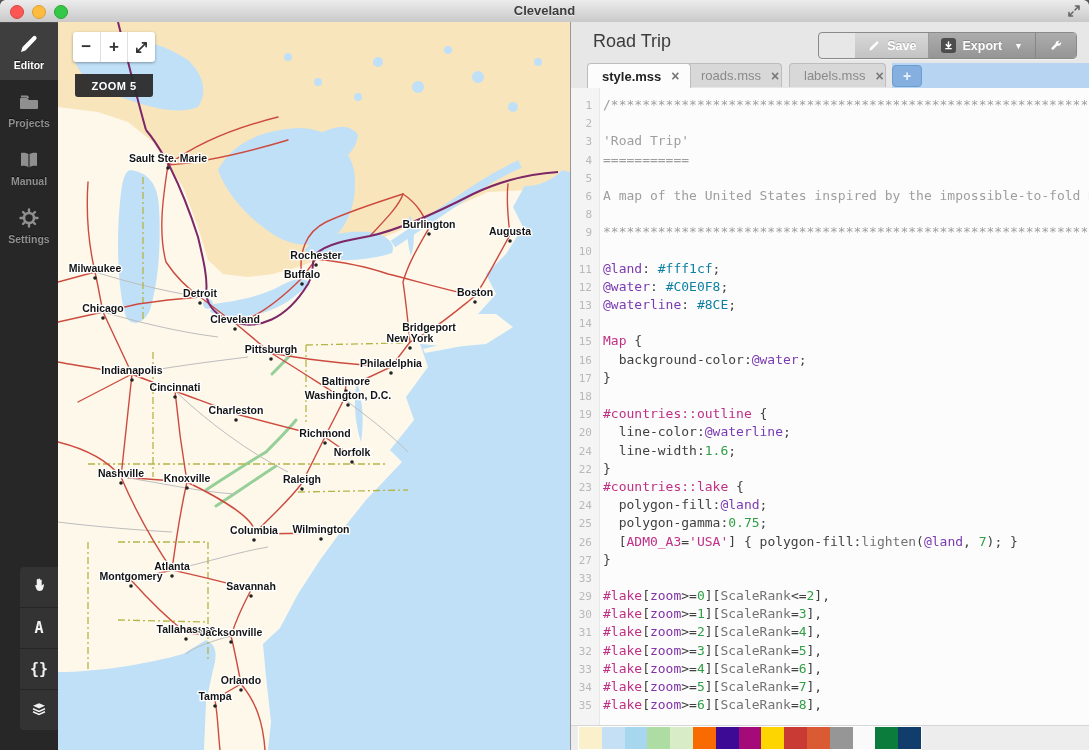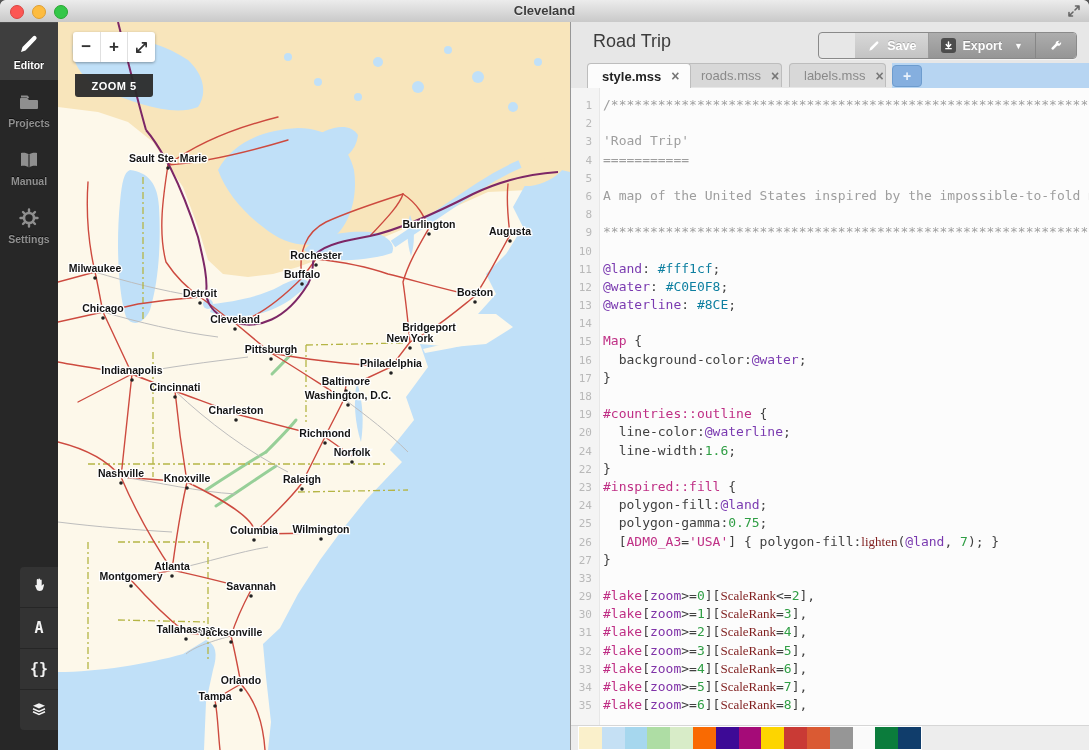--- a/index.html
+++ b/index.html
@@ -65,21 +65,21 @@
   .add-strip{position:absolute;left:321px;right:0;top:0;height:25px;background:#b7d5f2;}
   .add-tab{position:absolute;left:0;top:2px;width:28px;height:20px;background:#85afdf;border:1px solid #6d9cce;border-radius:4px;
     color:#eaf2fb;font-size:14px;font-weight:bold;display:flex;align-items:center;justify-content:center;cursor:pointer;}
 
   .code{position:absolute;left:0;right:0;top:66px;bottom:24px;background:#fcfcfc;overflow:hidden;
     font:13px/18.2px "DejaVu Sans Mono",monospace;padding-top:8px;box-sizing:border-box;}
   .code::before{content:"";position:absolute;left:0;top:0;bottom:0;width:28px;background:#f4f4f4;border-right:1px solid #e7e7e7;}
   .cl{position:relative;white-space:pre;height:18.2px;}
   .cl .ln{display:inline-block;width:21px;margin-right:11px;text-align:right;color:#b9b9b9;font-size:11px;}
   .tok-c{color:#9e9e9e;} .tok-p{color:#404040;} .tok-v{color:#7a3ab0;} .tok-a{color:#0d7fa0;}
-  .tok-s{color:#bf2f85;} .tok-n{color:#2f9e44;} .tok-k{color:#8033a8;margin-top:46px;} .tok-str{color:#bf2f85;} .tok-fn{color:#7f1d1d;font-family:Liberation Serif, serif;}
+  .tok-s{color:#bf2f85;} .tok-n{color:#2f9e44;} .tok-k{color:#8033a8;margin-top:46px;} .tok-str{color:#bf2f85;} .tok-fn{color:#737373;}
 
   .palettebar{position:absolute;left:0;right:0;bottom:0;height:24px;background:#ededed;border-top:1px solid #d6d6d6;}
   .swatches{position:absolute;left:8px;top:1px;height:22px;display:flex;box-shadow:0 0 0 1px #fff;}
   .sw{width:22.8px;height:22px;cursor:pointer;}
 </style>
 </head>
 <body>
 
 <div id="app">
 
@@ -406,21 +406,21 @@
         <div class="cl"><span class="ln">13</span><span class="tok-v">@waterline</span><span class="tok-p">: </span><span class="tok-a">#8CE</span><span class="tok-p">;</span></div>
         <div class="cl"><span class="ln">14</span></div>
         <div class="cl"><span class="ln">15</span><span class="tok-s">Map</span><span class="tok-p"> {</span></div>
         <div class="cl"><span class="ln">16</span><span class="tok-p">  background-color:</span><span class="tok-v">@water</span><span class="tok-p">;</span></div>
         <div class="cl"><span class="ln">17</span><span class="tok-p">}</span></div>
         <div class="cl"><span class="ln">18</span></div>
         <div class="cl"><span class="ln">19</span><span class="tok-s">#countries::outline</span><span class="tok-p"> {</span></div>
         <div class="cl"><span class="ln">20</span><span class="tok-p">  line-color:</span><span class="tok-v">@waterline</span><span class="tok-p">;</span></div>
         <div class="cl"><span class="ln">24</span><span class="tok-p">  line-width:</span><span class="tok-n">1.6</span><span class="tok-p">;</span></div>
         <div class="cl"><span class="ln">22</span><span class="tok-p">}</span></div>
-        <div class="cl"><span class="ln">23</span><span class="tok-s">#inspired::fill</span><span class="tok-p"> {</span></div>
+        <div class="cl"><span class="ln">23</span><span class="tok-s">#countries::lake</span><span class="tok-p"> {</span></div>
         <div class="cl"><span class="ln">24</span><span class="tok-p">  polygon-fill:</span><span class="tok-v">@land</span><span class="tok-p">;</span></div>
         <div class="cl"><span class="ln">25</span><span class="tok-p">  polygon-gamma:</span><span class="tok-n">0.75</span><span class="tok-p">;</span></div>
         <div class="cl"><span class="ln">26</span><span class="tok-p">  [</span><span class="tok-s">ADM0_A3</span><span class="tok-p">=</span><span class="tok-str">'USA'</span><span class="tok-p">] { polygon-fill:</span><span class="tok-fn">lighten</span><span class="tok-p">(</span><span class="tok-v">@land</span><span class="tok-p">, </span><span class="tok-n">7</span><span class="tok-p">); }</span></div>
         <div class="cl"><span class="ln">27</span><span class="tok-p">}</span></div>
         <div class="cl"><span class="ln">33</span></div>
         <div class="cl"><span class="ln">29</span><span class="tok-s">#lake</span><span class="tok-p">[</span><span class="tok-k">zoom</span><span class="tok-p">&gt;=</span><span class="tok-n">0</span><span class="tok-p">][</span><span class="tok-fn">ScaleRank</span><span class="tok-p">&lt;=</span><span class="tok-n">2</span><span class="tok-p">],</span></div>
         <div class="cl"><span class="ln">30</span><span class="tok-s">#lake</span><span class="tok-p">[</span><span class="tok-k">zoom</span><span class="tok-p">&gt;=</span><span class="tok-n">1</span><span class="tok-p">][</span><span class="tok-fn">ScaleRank</span><span class="tok-p">=</span><span class="tok-n">3</span><span class="tok-p">],</span></div>
         <div class="cl"><span class="ln">31</span><span class="tok-s">#lake</span><span class="tok-p">[</span><span class="tok-k">zoom</span><span class="tok-p">&gt;=</span><span class="tok-n">2</span><span class="tok-p">][</span><span class="tok-fn">ScaleRank</span><span class="tok-p">=</span><span class="tok-n">4</span><span class="tok-p">],</span></div>
         <div class="cl"><span class="ln">32</span><span class="tok-s">#lake</span><span class="tok-p">[</span><span class="tok-k">zoom</span><span class="tok-p">&gt;=</span><span class="tok-n">3</span><span class="tok-p">][</span><span class="tok-fn">ScaleRank</span><span class="tok-p">=</span><span class="tok-n">5</span><span class="tok-p">],</span></div>
         <div class="cl"><span class="ln">33</span><span class="tok-s">#lake</span><span class="tok-p">[</span><span class="tok-k">zoom</span><span class="tok-p">&gt;=</span><span class="tok-n">4</span><span class="tok-p">][</span><span class="tok-fn">ScaleRank</span><span class="tok-p">=</span><span class="tok-n">6</span><span class="tok-p">],</span></div>

